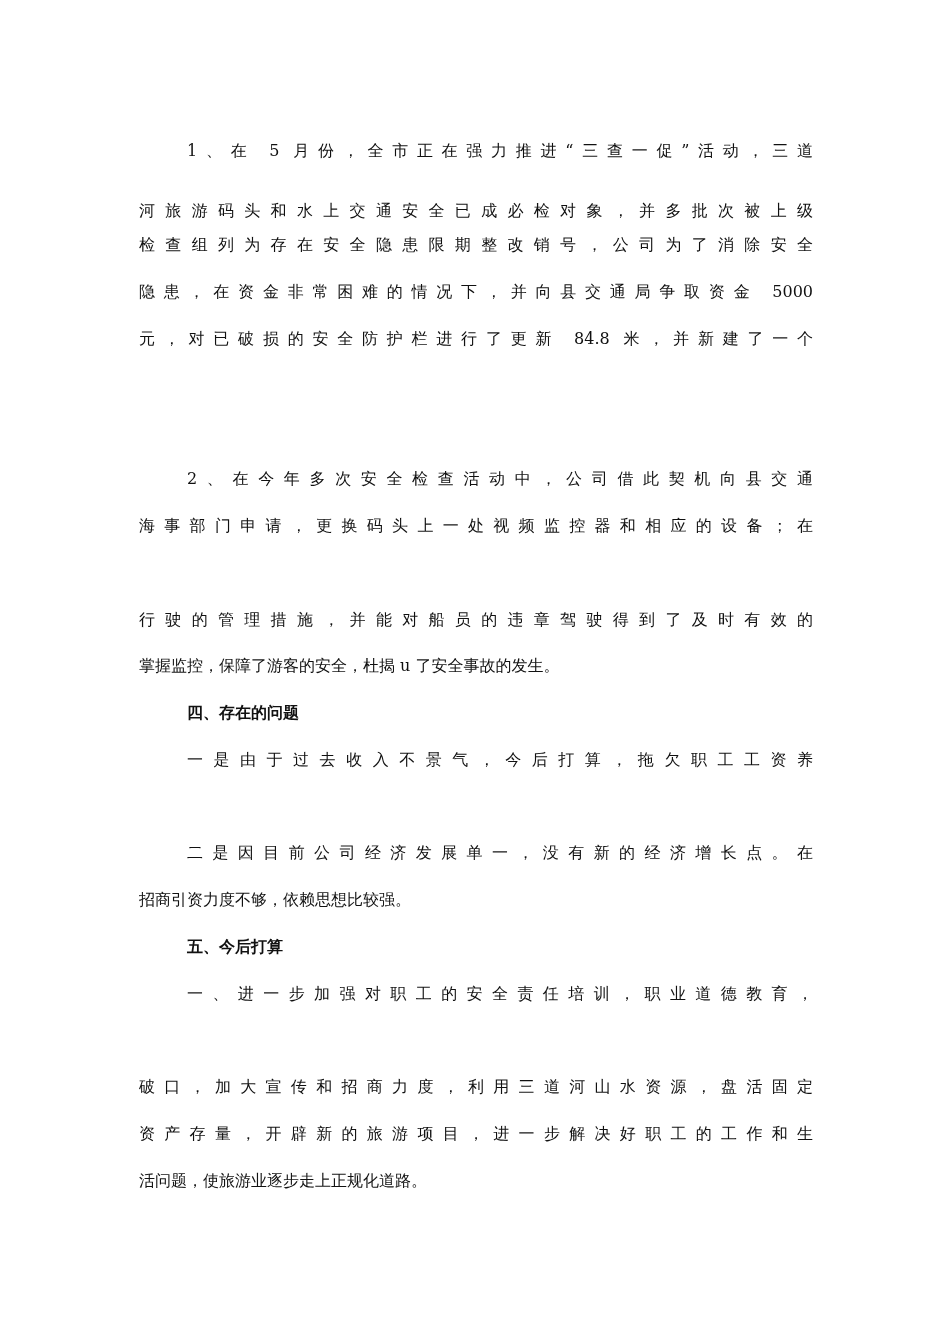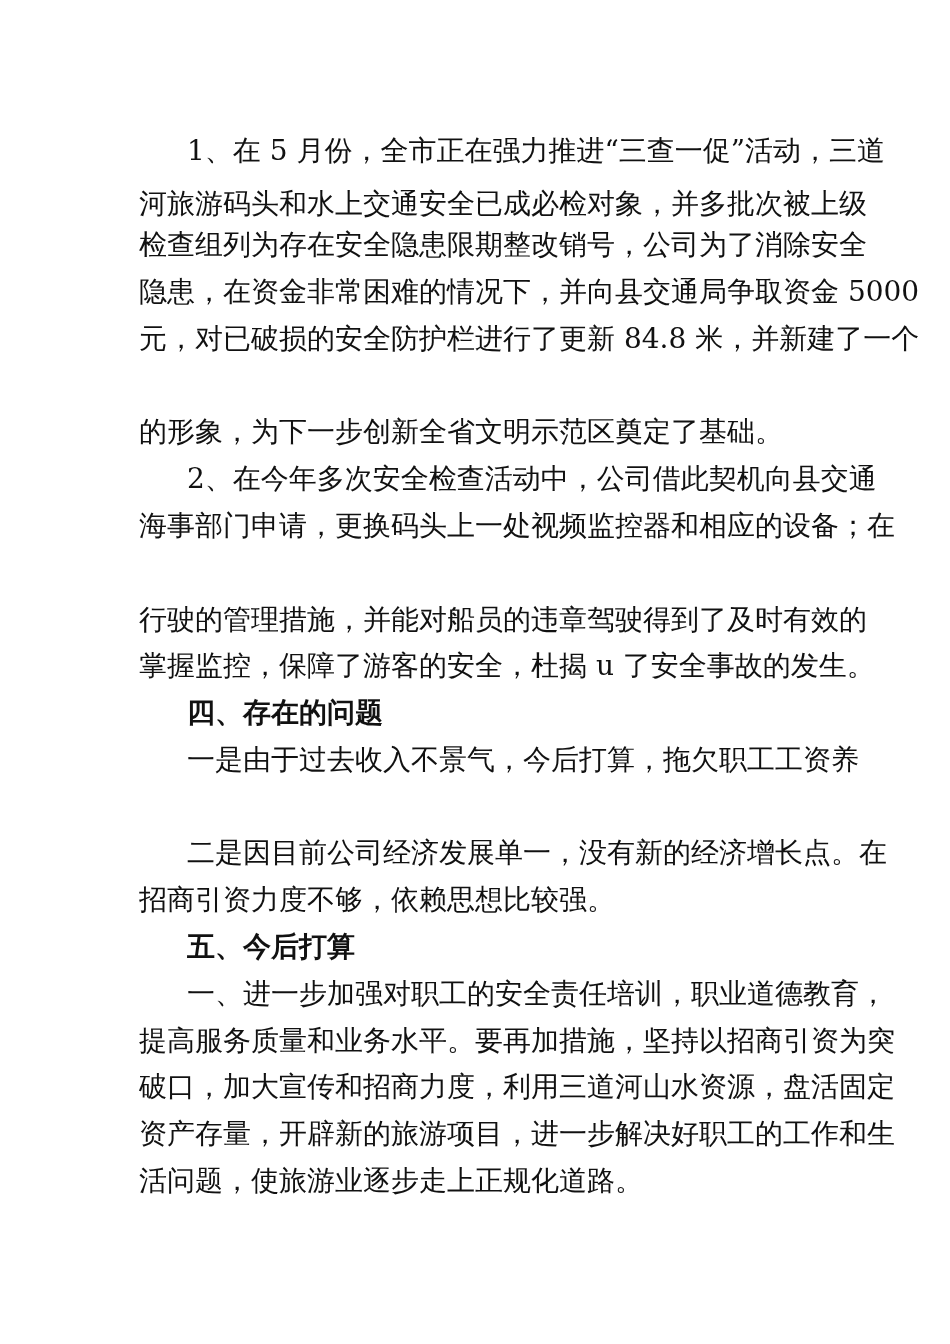--- a/index.html
+++ b/index.html
@@ -5,60 +5,58 @@
   html, body { margin: 0; padding: 0; background: #ffffff; }
   body { width: 950px; height: 1344px; position: relative; overflow: hidden; }
   .page { position: absolute; left: 0; top: 0; width: 950px; height: 1344px; background: #ffffff; }
   .line {
     position: absolute;
     left: 139px;
     width: 674px;
     height: 40px;
     line-height: 40px;
     font-family: "DejaVu Serif", "Liberation Serif", serif;
-    font-size: 28px;
+    font-size: 16px;
     color: #111111;
     white-space: nowrap;
     text-align: justify;
     text-align-last: justify;
     letter-spacing: 0px;
   }
   .line.last { text-align-last: left; }
   .line.indent { left: 187px; width: 626px; }
   .heading {
     font-family: Liberation Serif, serif;
     font-weight: bold;
     text-align-last: left;
   }
 </style>
 </head>
 <body>
 
 <div class="page">
 
   <div class="line indent" style="top:131px">1、在 5 月份，全市正在强力推进“三查一促”活动，三道</div>
-  <div class="line" style="top:184px">河旅游码头和水上交通安全已成必检对象，并多批次被上级</div>
+  <div class="line" style="top:191px">河旅游码头和水上交通安全已成必检对象，并多批次被上级</div>
   <div class="line" style="top:225px">检查组列为存在安全隐患限期整改销号，公司为了消除安全</div>
   <div class="line" style="top:272px">隐患，在资金非常困难的情况下，并向县交通局争取资金 5000</div>
   <div class="line" style="top:319px">元，对已破损的安全防护栏进行了更新 84.8 米，并新建了一个</div>
-  <div class="line last" style="top:412px">的形象，为下一步创新全省文明示范区奠定了基础。</div>
 
   <div class="line indent" style="top:459px">2、在今年多次安全检查活动中，公司借此契机向县交通</div>
   <div class="line" style="top:506px">海事部门申请，更换码头上一处视频监控器和相应的设备；在</div>
   <div class="line" style="top:600px">行驶的管理措施，并能对船员的违章驾驶得到了及时有效的</div>
   <div class="line last" style="top:646px">掌握监控，保障了游客的安全，杜揭 u 了安全事故的发生。</div>
 
   <div class="line indent heading last" style="top:693px">四、存在的问题</div>
 
   <div class="line indent" style="top:740px">一是由于过去收入不景气，今后打算，拖欠职工工资养</div>
 
   <div class="line last" style="top:880px">招商引资力度不够，依赖思想比较强。</div>
   <div class="line indent" style="top:833px">二是因目前公司经济发展单一，没有新的经济增长点。在</div>
 
   <div class="line indent heading last" style="top:927px">五、今后打算</div>
 
   <div class="line indent" style="top:974px">一、进一步加强对职工的安全责任培训，职业道德教育，</div>
-  <div class="line" style="top:1021px">提高服务质量和业务水平。要再加措施，坚持以招商引资为突</div>
   <div class="line" style="top:1067px">破口，加大宣传和招商力度，利用三道河山水资源，盘活固定</div>
   <div class="line" style="top:1114px">资产存量，开辟新的旅游项目，进一步解决好职工的工作和生</div>
   <div class="line last" style="top:1161px">活问题，使旅游业逐步走上正规化道路。</div>
 
 </div>
 
 </body></html>

